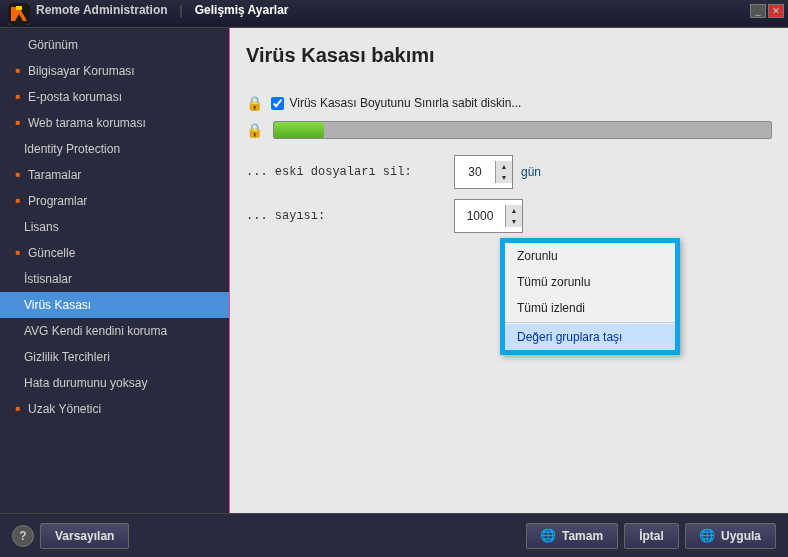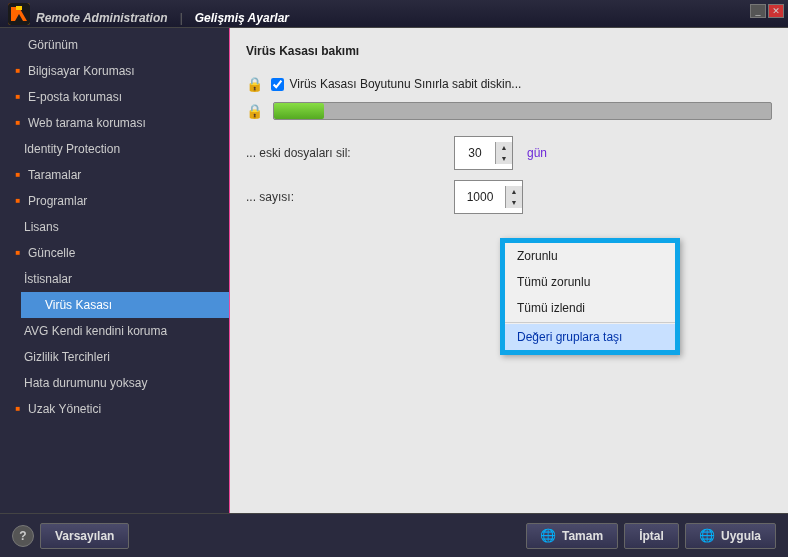--- a/index.html
+++ b/index.html
@@ -18,23 +18,22 @@
       background: linear-gradient(to bottom, #2a2a3e, #1a1a2e);
       height: 28px;
       display: flex;
       align-items: center;
       padding: 0 8px;
       border-bottom: 1px solid #444;
       position: relative;
     }
     .title-bar-logo {
       display: flex;
-      align-items: flex-end;
+      align-items: flex-start;
       gap: 6px;
-      font-style: italic;
     }
     .avg-logo {
       width: 22px;
       height: 22px;
       background: linear-gradient(135deg, #ff6600, #ffcc00);
       border-radius: 3px;
       display: flex;
       align-items: center;
       justify-content: center;
       font-weight: bold;
@@ -96,21 +95,20 @@
       align-items: center;
       padding: 4px 8px 4px 12px;
       cursor: pointer;
       color: #cccccc;
       font-size: 12px;
       line-height: 18px;
     }
     .sidebar-item.active {
       background: #4a90d9;
       color: white;
-      margin-left: 21px;
     }
     .sidebar-item.indent {
       padding-left: 24px;
     }
     .expand-icon {
       width: 12px;
       height: 12px;
       margin-right: 4px;
       display: inline-flex;
       align-items: center;
@@ -133,24 +131,24 @@
 
     
     .content-area {
       flex: 1;
       background: #e8e8e8;
       color: #222;
       padding: 16px;
       position: relative;
     }
     .content-title {
-      font-size: 12px;
-      font-weight: bold;
-      color: #222;
-      margin-bottom: 18px;
+      font-size: 20px;
+      font-weight: bold;
+      color: #222;
+      margin-bottom: 28px;
     }
 
     
     .section-row {
       display: flex;
       align-items: center;
       margin-bottom: 8px;
       gap: 8px;
     }
     .lock-icon {
@@ -223,20 +221,21 @@
     .form-row {
       display: flex;
       align-items: center;
       margin-bottom: 10px;
       gap: 8px;
     }
     .form-label {
       color: #333;
       font-size: 12px;
       min-width: 200px;
+      font-family: Liberation Mono, monospace;
     }
     .spinner-input {
       display: flex;
       align-items: center;
       border: 1px solid #888;
       background: white;
     }
     .spinner-value {
       width: 40px;
       height: 32px;
@@ -258,22 +257,21 @@
       border: none;
       cursor: pointer;
       display: flex;
       align-items: center;
       justify-content: center;
       font-size: 7px;
       color: #333;
     }
     .form-unit {
       font-size: 12px;
-      color: #6d28d9;
-      margin-left: 6px;
+      color: #0c4a6e;
     }
 
     
     .footer {
       height: 44px;
       background: #2a2a3e;
       border-top: 1px solid #444;
       display: flex;
       align-items: center;
       padding: 0 12px;

